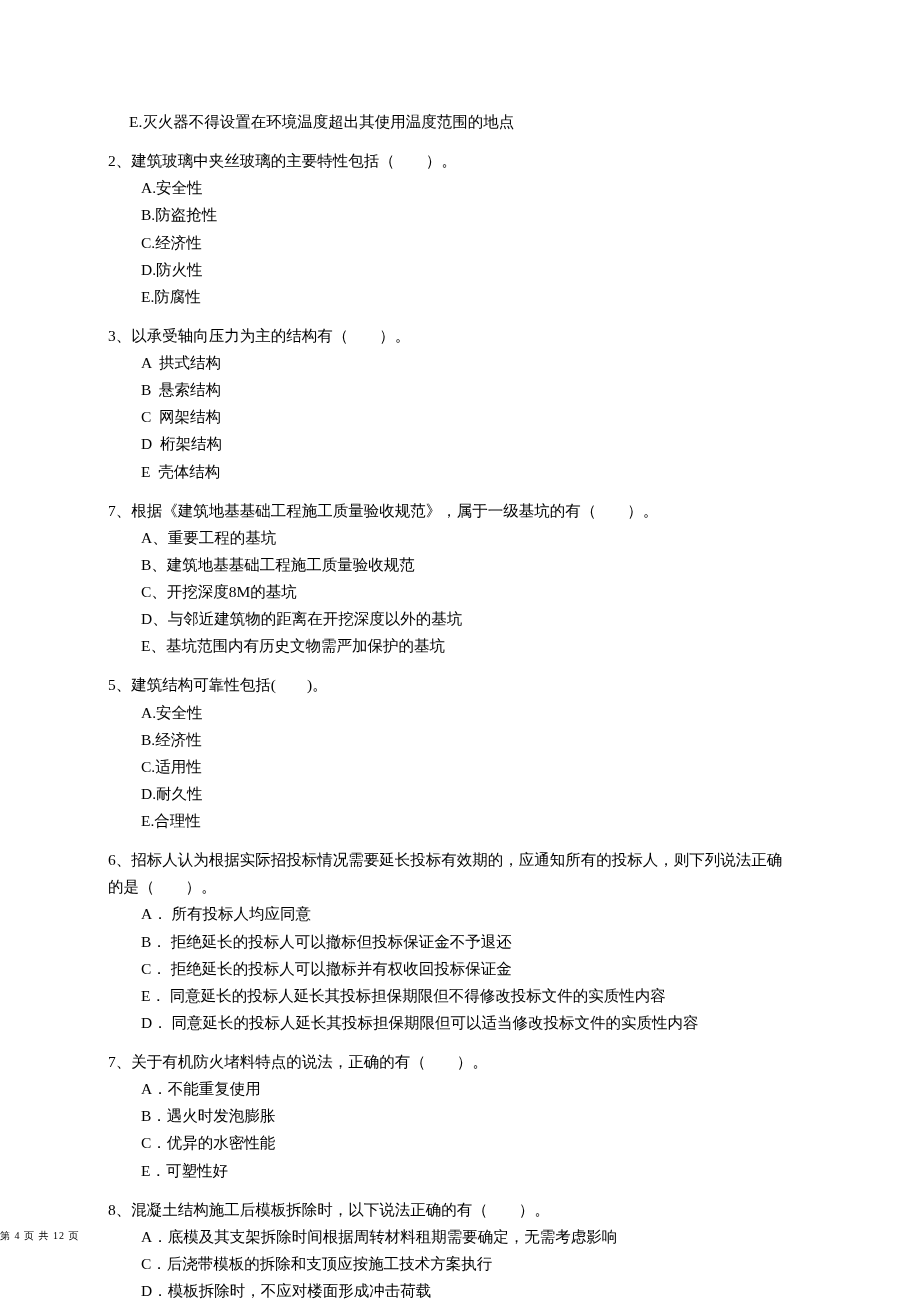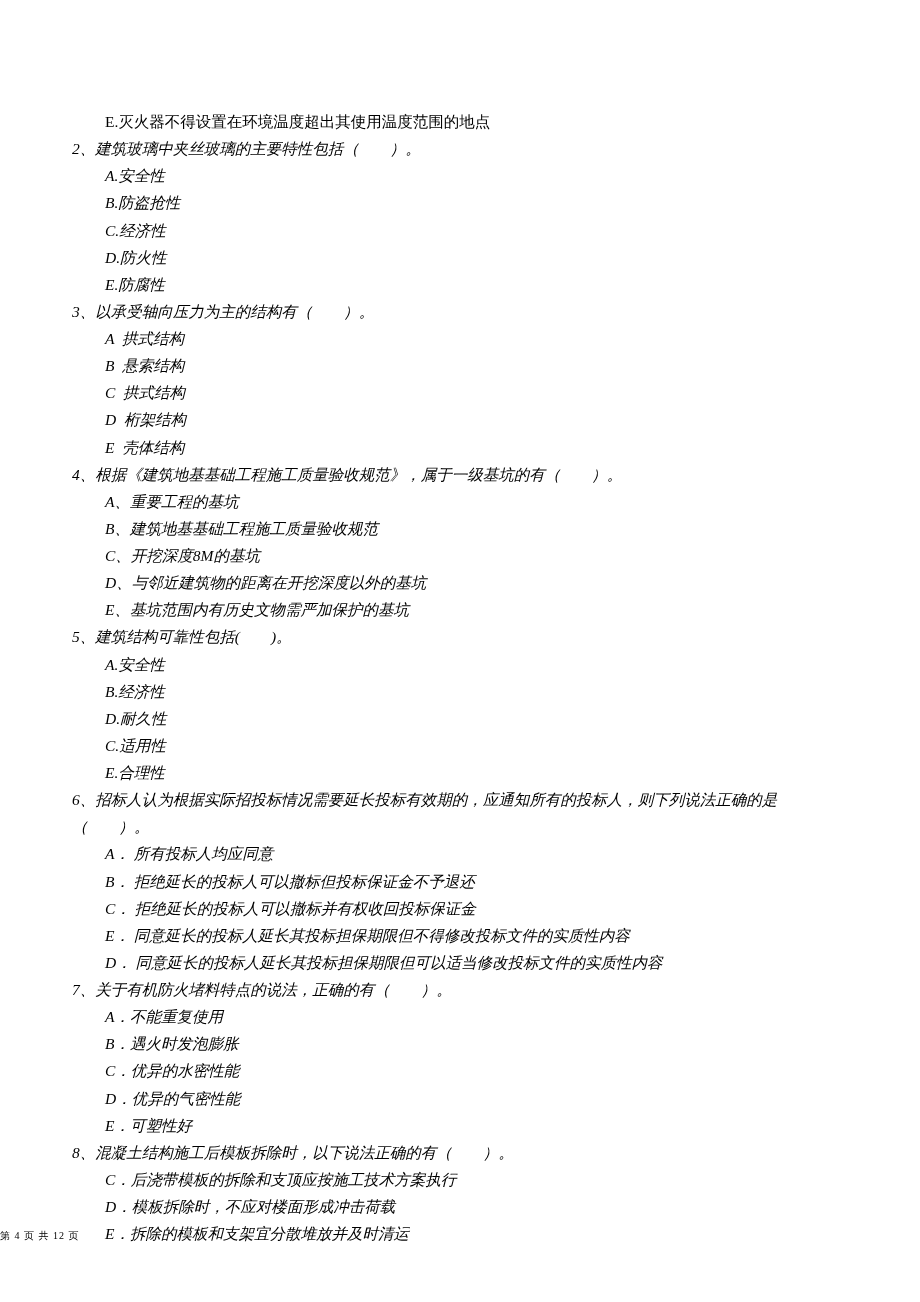--- a/index.html
+++ b/index.html
@@ -7,29 +7,28 @@
     background: #ffffff;
     font-family: "SimSun", "宋体", serif;
     font-size: 15.5px;
     color: #000000;
     line-height: 1.75;
   }
   .page {
     width: 920px;
     height: 1302px;
     box-sizing: border-box;
-    padding: 108px 122px 0 72px;
+    padding: 108px 122px 0 96px;
     position: relative;
   }
   .option-e-first {
     padding-left: 33px;
   }
   .question {
-    margin: 0;
-    font-style: italic;
+    margin: 12px;
   }
   .q-stem {
     padding-left: 0;
     text-indent: 0;
   }
   .options {
     padding-left: 33px;
   }
   .opt-line {
     white-space: pre;
@@ -62,68 +61,68 @@
           <div class="opt-line">C.经济性</div>
           <div class="opt-line">D.防火性</div>
           <div class="opt-line">E.防腐性</div>
         </div>
       </div>
       <div class="question">
         <div class="q-stem">3、以承受轴向压力为主的结构有（　　）。</div>
         <div class="options">
           <div class="opt-line">A  拱式结构</div>
           <div class="opt-line">B  悬索结构</div>
-          <div class="opt-line">C  拱式结构</div>
+          <div class="opt-line">C  网架结构</div>
           <div class="opt-line">D  桁架结构</div>
           <div class="opt-line">E  壳体结构</div>
         </div>
       </div>
       <div class="question">
-        <div class="q-stem">4、根据《建筑地基基础工程施工质量验收规范》，属于一级基坑的有（　　）。</div>
+        <div class="q-stem">7、根据《建筑地基基础工程施工质量验收规范》，属于一级基坑的有（　　）。</div>
         <div class="options">
           <div class="opt-line">A、重要工程的基坑</div>
           <div class="opt-line">B、建筑地基基础工程施工质量验收规范</div>
           <div class="opt-line">C、开挖深度8M的基坑</div>
           <div class="opt-line">D、与邻近建筑物的距离在开挖深度以外的基坑</div>
           <div class="opt-line">E、基坑范围内有历史文物需严加保护的基坑</div>
         </div>
       </div>
       <div class="question">
         <div class="q-stem">5、建筑结构可靠性包括(　　)。</div>
         <div class="options">
           <div class="opt-line">A.安全性</div>
           <div class="opt-line">B.经济性</div>
+          <div class="opt-line">C.适用性</div>
           <div class="opt-line">D.耐久性</div>
-          <div class="opt-line">C.适用性</div>
           <div class="opt-line">E.合理性</div>
         </div>
       </div>
       <div class="question">
         <div class="q-stem">6、招标人认为根据实际招投标情况需要延长投标有效期的，应通知所有的投标人，则下列说法正确的是（　　）。</div>
         <div class="options">
           <div class="opt-line">A． 所有投标人均应同意</div>
           <div class="opt-line">B． 拒绝延长的投标人可以撤标但投标保证金不予退还</div>
           <div class="opt-line">C． 拒绝延长的投标人可以撤标并有权收回投标保证金</div>
           <div class="opt-line">E． 同意延长的投标人延长其投标担保期限但不得修改投标文件的实质性内容</div>
           <div class="opt-line">D． 同意延长的投标人延长其投标担保期限但可以适当修改投标文件的实质性内容</div>
         </div>
       </div>
       <div class="question">
         <div class="q-stem">7、关于有机防火堵料特点的说法，正确的有（　　）。</div>
         <div class="options">
           <div class="opt-line">A．不能重复使用</div>
           <div class="opt-line">B．遇火时发泡膨胀</div>
           <div class="opt-line">C．优异的水密性能</div>
-          <div class="opt-line">D．优异的气密性能</div>
           <div class="opt-line">E．可塑性好</div>
         </div>
       </div>
       <div class="question">
         <div class="q-stem">8、混凝土结构施工后模板拆除时，以下说法正确的有（　　）。</div>
         <div class="options">
+          <div class="opt-line">A．底模及其支架拆除时间根据周转材料租期需要确定，无需考虑影响</div>
           <div class="opt-line">C．后浇带模板的拆除和支顶应按施工技术方案执行</div>
           <div class="opt-line">D．模板拆除时，不应对楼面形成冲击荷载</div>
           <div class="opt-line">E．拆除的模板和支架宜分散堆放并及时清运</div>
         </div>
       </div>
     </div>
 
   <div class="footer">
     <span>第 4 页 共 12 页</span>
   </div>

